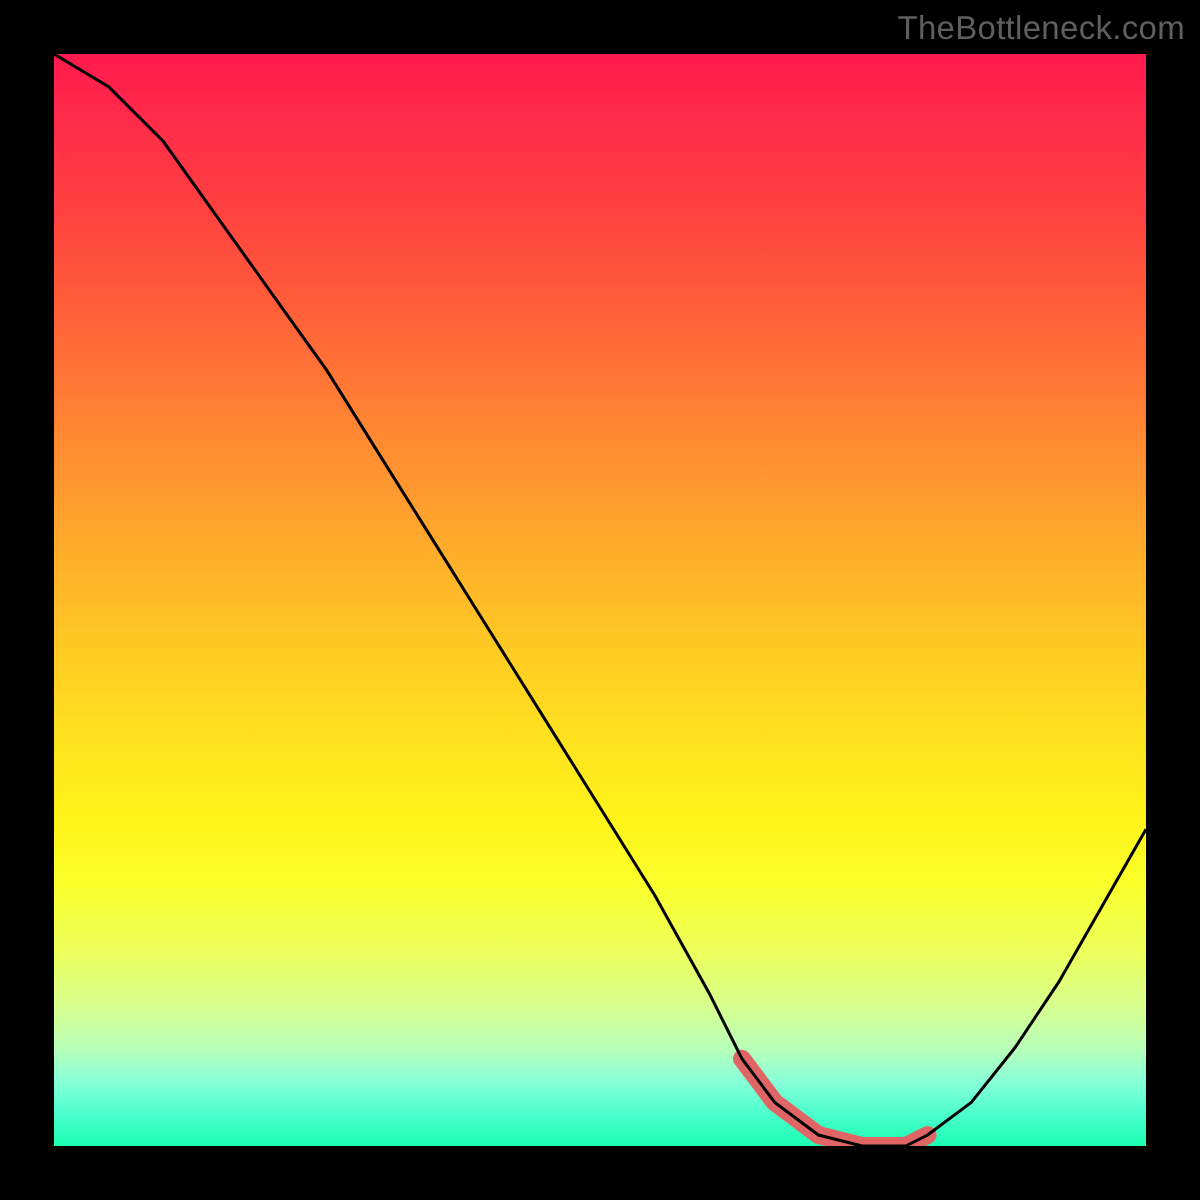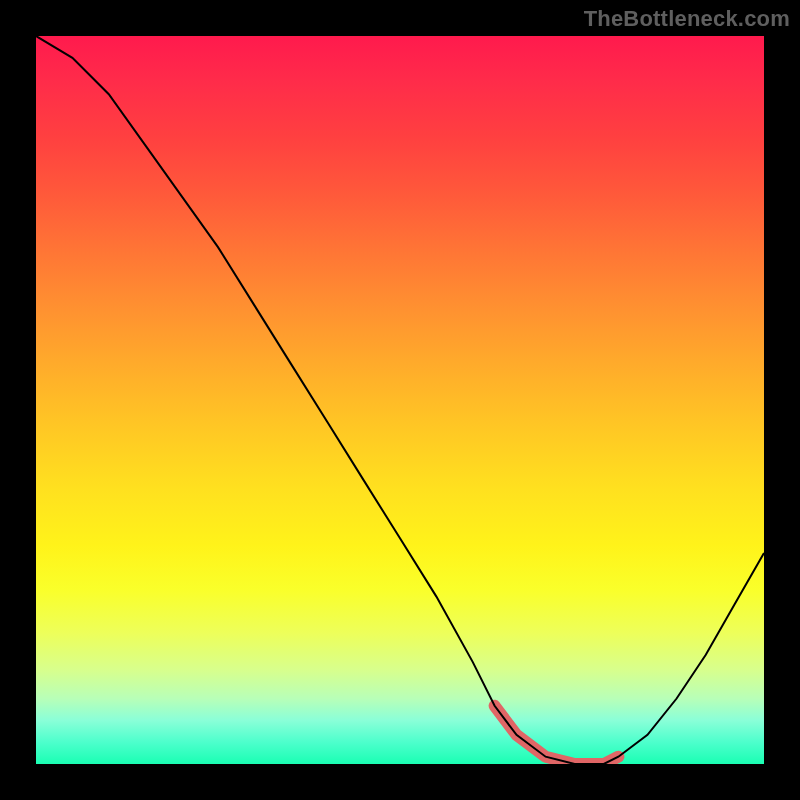--- a/index.html
+++ b/index.html
@@ -2,21 +2,20 @@
 <html><head>
 <meta charset="utf-8">
 <style>
   * { margin: 0; padding: 0; box-sizing: border-box; }
   html, body { width: 800px; height: 800px; overflow: hidden; background: #000; }
   .container {
     position: relative;
     width: 800px;
     height: 800px;
     background: #000;
-    font-weight: bold;
   }
   .watermark {
     position: absolute;
     top: 6px;
     right: 10px;
     color: #5f5f5f;
     font-family: Arial, Helvetica, sans-serif;
     font-size: 22px;
     letter-spacing: 0.2px;
     z-index: 10;

